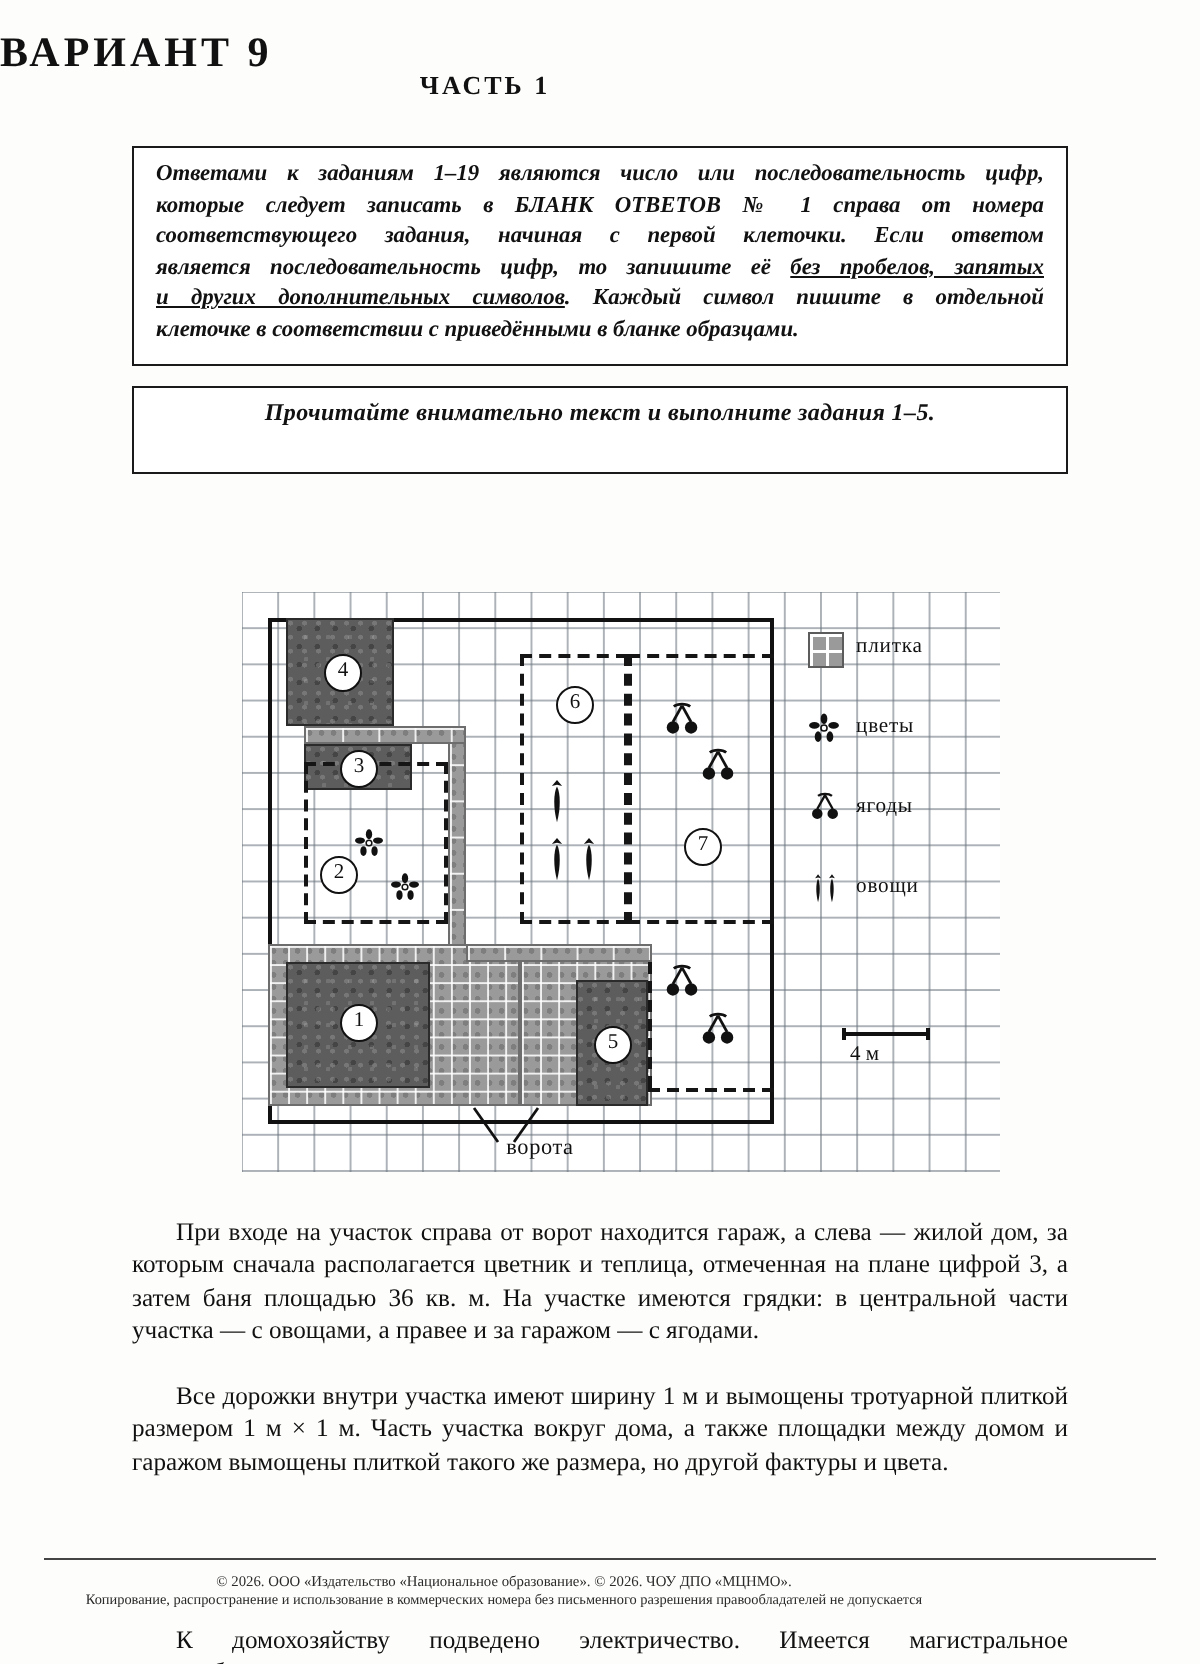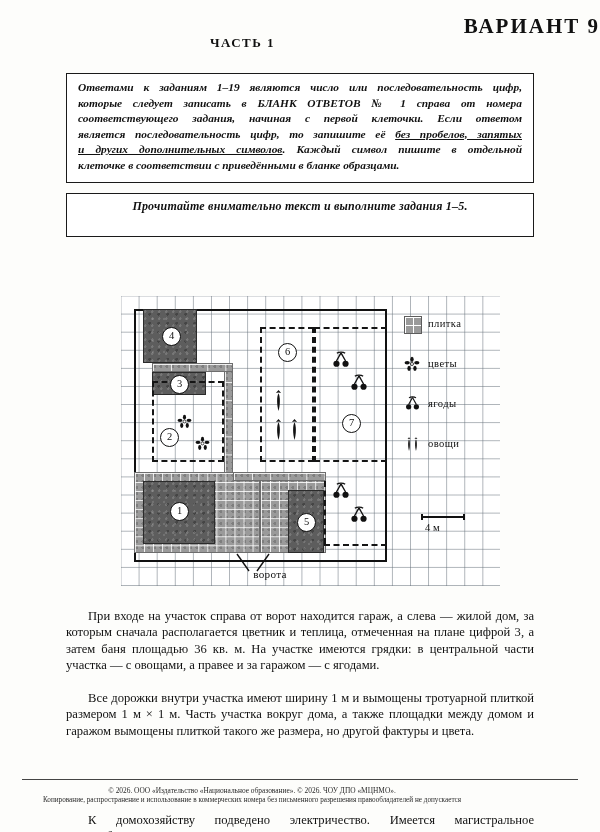--- a/index.html
+++ b/index.html
@@ -9,21 +9,21 @@
     font-family:"Liberation Serif", serif;
     color:#111;
     position:relative;
     overflow:hidden;
   }
   .page{position:absolute;inset:0;}
 
   
   .variant-title{
     position:absolute;left:0;top:14px;width:600px;
-    text-align:right;font-weight:bold;font-size:21px;letter-spacing:2px;
+    text-align:left;font-weight:bold;font-size:21px;letter-spacing:2px;
   }
   .part-title{
     position:absolute;left:0;top:35px;width:485px;
     text-align:center;font-weight:bold;font-size:13px;letter-spacing:1.5px;
   }
 
   
   .box{
     position:absolute;border:1.4px solid #1a1a1a;background:#fff;
     box-sizing:border-box;

